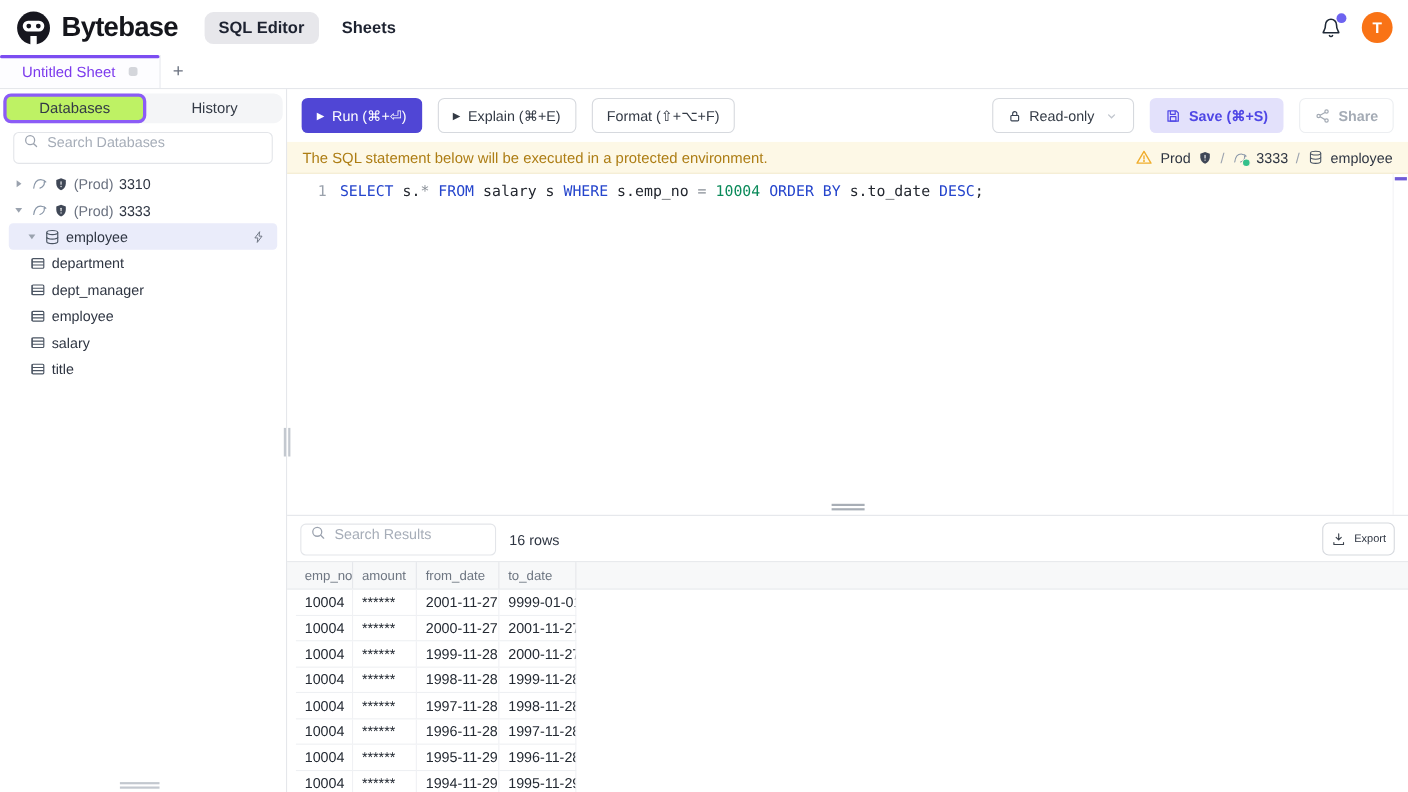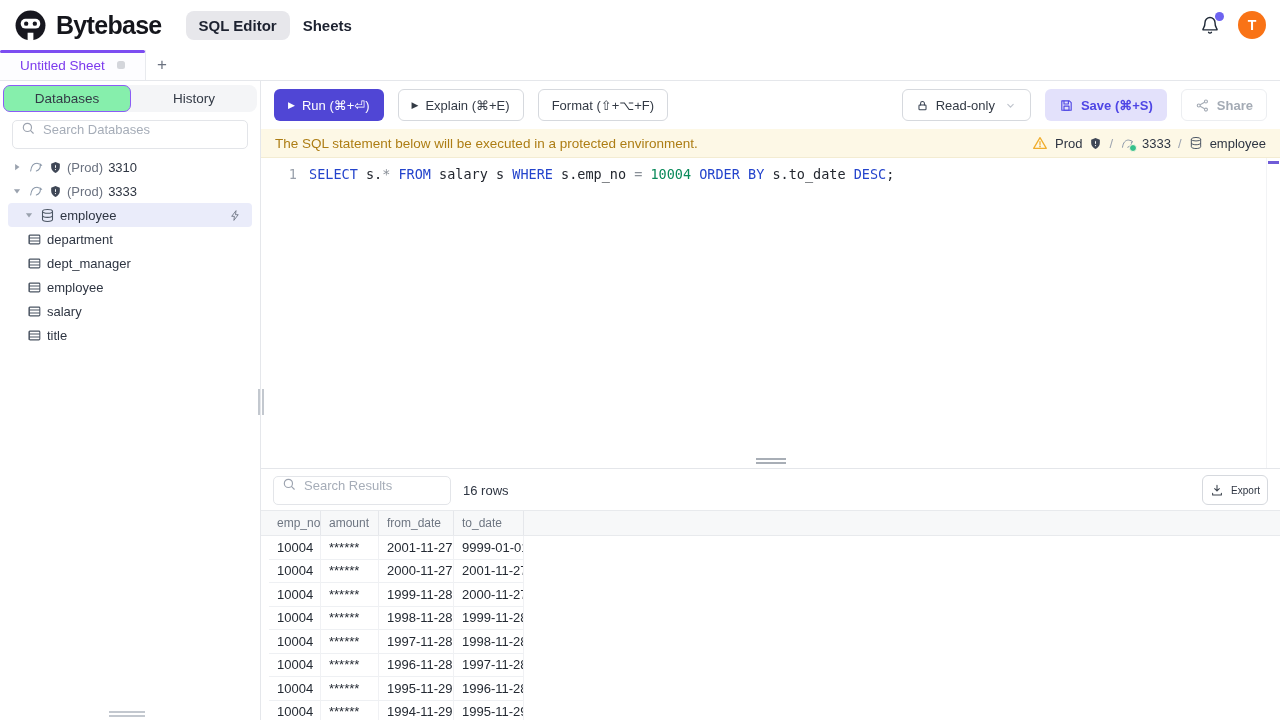--- a/index.html
+++ b/index.html
@@ -4,21 +4,21 @@
 <style>
   html,body{margin:0;padding:0;background:#fff;}
   .page{position:relative;width:1280px;height:720px;overflow:hidden;background:#fff;
         font-family:"Liberation Sans",sans-serif;color:#1f2430;display:flex;flex-direction:column;}
   svg{display:block;}
 
   
   .app-header{flex:0 0 50px;display:flex;align-items:center;padding:0 14px;}
   .brand{display:flex;align-items:center;gap:9px;margin-right:24px;cursor:pointer;}
   .brand-name{font-size:25px;font-weight:800;letter-spacing:-0.7px;color:#15161c;}
-  .nav{display:flex;align-items:center;gap:0;}
+  .nav{display:flex;align-items:center;gap:8px;}
   .nav-item{font-size:15px;font-weight:600;color:#1d2230;padding:6px 13px;border-radius:8px;cursor:pointer;}
   .nav-item.active{background:#e7e7eb;}
   .header-right{margin-left:auto;display:flex;align-items:center;gap:18px;}
   .bell{position:relative;cursor:pointer;}
   .bell-badge{position:absolute;top:-3px;right:-4px;width:9px;height:9px;border-radius:50%;background:#6d63f0;}
   .avatar{width:28px;height:28px;border-radius:50%;background:#f97316;color:#fff;display:flex;
           align-items:center;justify-content:center;font-size:14px;font-weight:600;cursor:pointer;}
 
   
   .tabbar{flex:0 0 30px;display:flex;align-items:stretch;border-bottom:1px solid #e5e7eb;}
@@ -28,21 +28,21 @@
   .dirty-dot{width:8px;height:8px;border-radius:2.5px;background:#d4d6db;margin-left:auto;}
   .tab-add{width:32px;display:flex;align-items:center;justify-content:center;color:#6b7280;font-size:17px;cursor:pointer;}
 
   
   .body{flex:1;display:flex;min-height:0;position:relative;}
 
   
   .sidebar{flex:0 0 260px;width:260px;border-right:1px solid #e5e7eb;display:flex;flex-direction:column;position:relative;}
   .side-tabs{margin:4px 3px 0;height:27px;display:flex;background:#f4f5f7;border-radius:8px;font-size:13.5px;}
   .side-tab{flex:1;display:flex;align-items:center;justify-content:center;color:#333a46;cursor:pointer;}
-  .side-tab.active{background:#86efac;border:1px solid #8b5cf6;border-radius:7px;}
+  .side-tab.active{background:#bef264;border:3px solid #8b5cf6;border-radius:7px;}
   .search-box{margin:8px 12px 6px;height:27px;border:1px solid #e3e5e9;border-radius:5px;display:flex;
               align-items:flex-start;gap:6px;padding:0 8px;background:#fff;}
   .search-box input{border:0;outline:0;flex:1;min-width:0;font-size:13px;color:#374151;background:transparent;
                     font-family:"Liberation Sans",sans-serif;}
   ::placeholder{color:#a6adb8;opacity:1;}
   .tree{flex:1;overflow:hidden;font-size:13px;color:#2e3542;}
   .tree-row{height:24px;display:flex;align-items:center;gap:5px;cursor:pointer;}
   .row-instance{padding-left:10px;}
   .caret{width:13px;display:flex;justify-content:center;flex:0 0 13px;}
   .env{color:#6b7280;}

